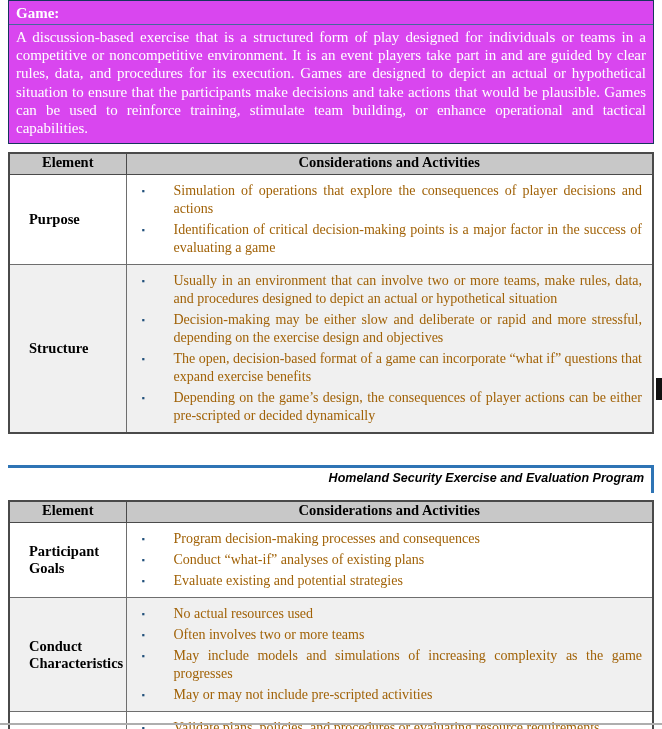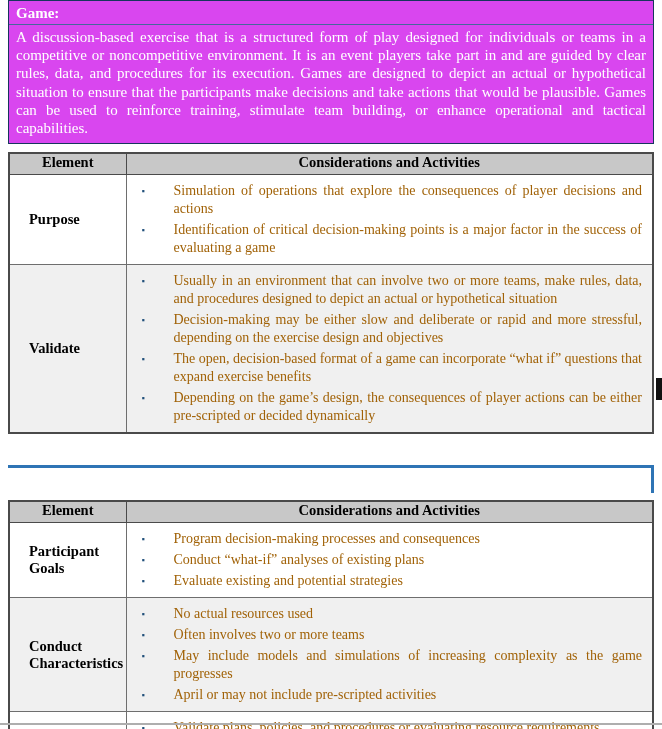--- a/index.html
+++ b/index.html
@@ -109,21 +109,21 @@
               <span class="bullet-text">Simulation of operations that explore the consequences of player decisions and actions</span>
             </div>
             <div class="bullet-line">
               <span class="bullet">▪</span>
               <span class="bullet-text">Identification of critical decision-making points is a major factor in the success of evaluating a game</span>
             </div>
           </td>
         </tr>
         <tr class="shaded">
           <td>
-            <div class="el-label">Validate</div>
+            <div class="el-label">Structure</div>
           </td>
           <td class="items-cell">
             <div class="bullet-line">
               <span class="bullet">▪</span>
               <span class="bullet-text">Usually in an environment that can involve two or more teams, make rules, data, and procedures designed to depict an actual or hypothetical situation</span>
             </div>
             <div class="bullet-line">
               <span class="bullet">▪</span>
               <span class="bullet-text">Decision-making may be either slow and deliberate or rapid and more stressful, depending on the exercise design and objectives</span>
             </div>
@@ -135,20 +135,21 @@
               <span class="bullet">▪</span>
               <span class="bullet-text">Depending on the game’s design, the consequences of player actions can be either pre-scripted or decided dynamically</span>
             </div>
           </td>
         </tr>
       </tbody>
   </table>
 
   <div class="banner">
     <span class="tick"></span>
+    <span class="banner-text">Homeland Security Exercise and Evaluation Program</span>
   </div>
 
   <table class="hseep t2">
     <colgroup>
         <col class="c1">
         <col>
       </colgroup>
     <thead>
       <tr>
         <th>Element</th>
@@ -187,21 +188,21 @@
             <div class="bullet-line">
               <span class="bullet">▪</span>
               <span class="bullet-text">Often involves two or more teams</span>
             </div>
             <div class="bullet-line">
               <span class="bullet">▪</span>
               <span class="bullet-text">May include models and simulations of increasing complexity as the game progresses</span>
             </div>
             <div class="bullet-line">
               <span class="bullet">▪</span>
-              <span class="bullet-text">April or may not include pre-scripted activities</span>
+              <span class="bullet-text">May or may not include pre-scripted activities</span>
             </div>
           </td>
         </tr>
         <tr>
           <td></td>
           <td class="items-cell">
             <div class="bullet-line">
               <span class="bullet">▪</span>
               <span class="bullet-text">Validate plans, policies, and procedures or evaluating resource requirements</span>
             </div>

